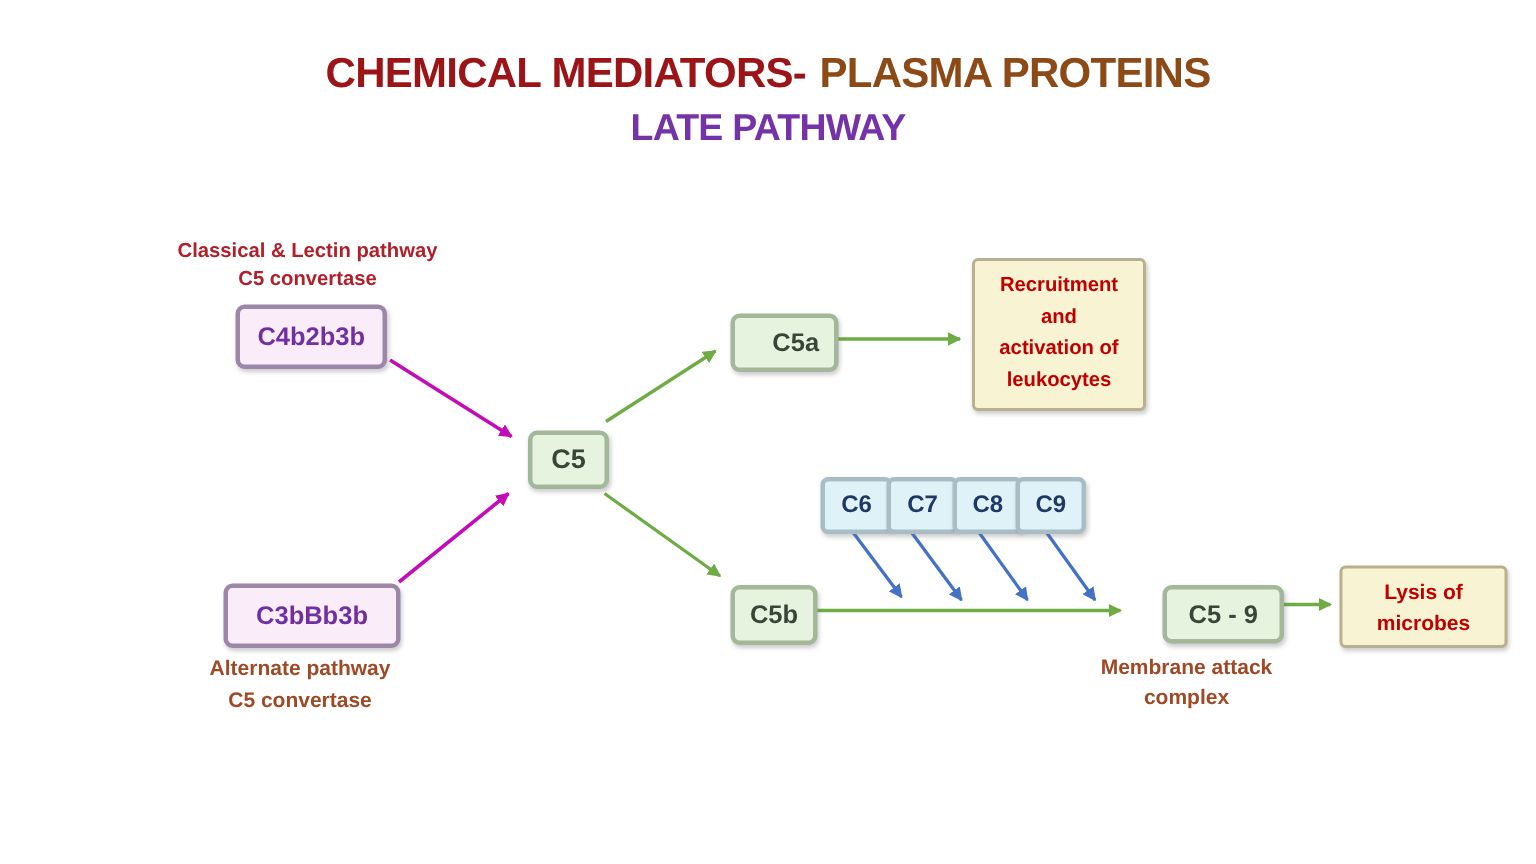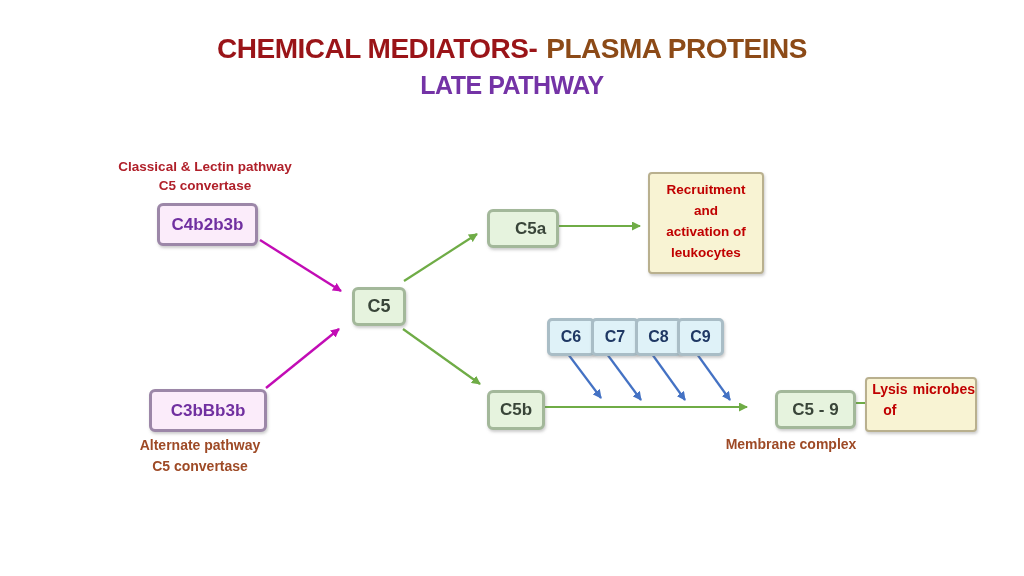--- a/index.html
+++ b/index.html
@@ -50,21 +50,21 @@
     border:3px solid var(--node-blue-border,#A9BDC6);
     color:var(--node-blue-text,#1F3864);font-size:16px;border-radius:5px;
   }
   .outcome{
     position:absolute;background:var(--outcome-fill,#F8F3D3);
     border:2px solid var(--outcome-border,#B9B08E);border-radius:4px;
     color:var(--outcome-text,#C00000);text-align:center;
     box-shadow:1px 2px 3px rgba(110,110,110,.35);
   }
   .outcome-recruitment{left:648px;top:172px;width:112px;height:93px;font-size:13.5px;line-height:21px;padding-top:5px;box-sizing:content-box;}
-  .outcome-lysis{left:865px;top:377px;width:108px;height:51px;font-size:14px;line-height:21px;display:flex;flex-direction:row;justify-content:center;}
+  .outcome-lysis{left:893px;top:377px;width:108px;height:51px;font-size:14px;line-height:21px;display:flex;flex-direction:column;justify-content:center;}
 
   .box-c4b2b3b{left:157px;top:203px;width:95px;height:37px;}
   .box-c3bBb3b{left:149px;top:389px;width:112px;height:37px;}
   .box-c5{left:352px;top:287px;width:48px;height:33px;font-size:18px;}
   .box-c5a{left:487px;top:209px;width:51px;height:33px;padding-left:15px;}
   .box-c5b{left:487px;top:390px;width:52px;height:34px;}
   .box-c5-9{left:775px;top:390px;width:75px;height:33px;}
   .box-c6{left:547px;top:318px;width:42px;height:32px;}
   .box-c7{left:591px;top:318px;width:42px;height:32px;}
   .box-c8{left:635px;top:318px;width:41px;height:32px;align-items:center;}
@@ -146,21 +146,22 @@
   </div>
   <div class="node node-blue box-c9">
     <span>C9</span>
   </div>
 
   <div class="node node-green box-c5-9">
     <span>C5 - 9</span>
   </div>
 
   <div class="diagram-label lbl-mac">
-    <div>Membrane complex</div>
+    <div>Membrane attack</div>
+    <div>complex</div>
   </div>
 
   <div class="outcome outcome-recruitment">
     <div>Recruitment</div>
     <div>and</div>
     <div>activation of</div>
     <div>leukocytes</div>
   </div>
 
   <div class="outcome outcome-lysis">

